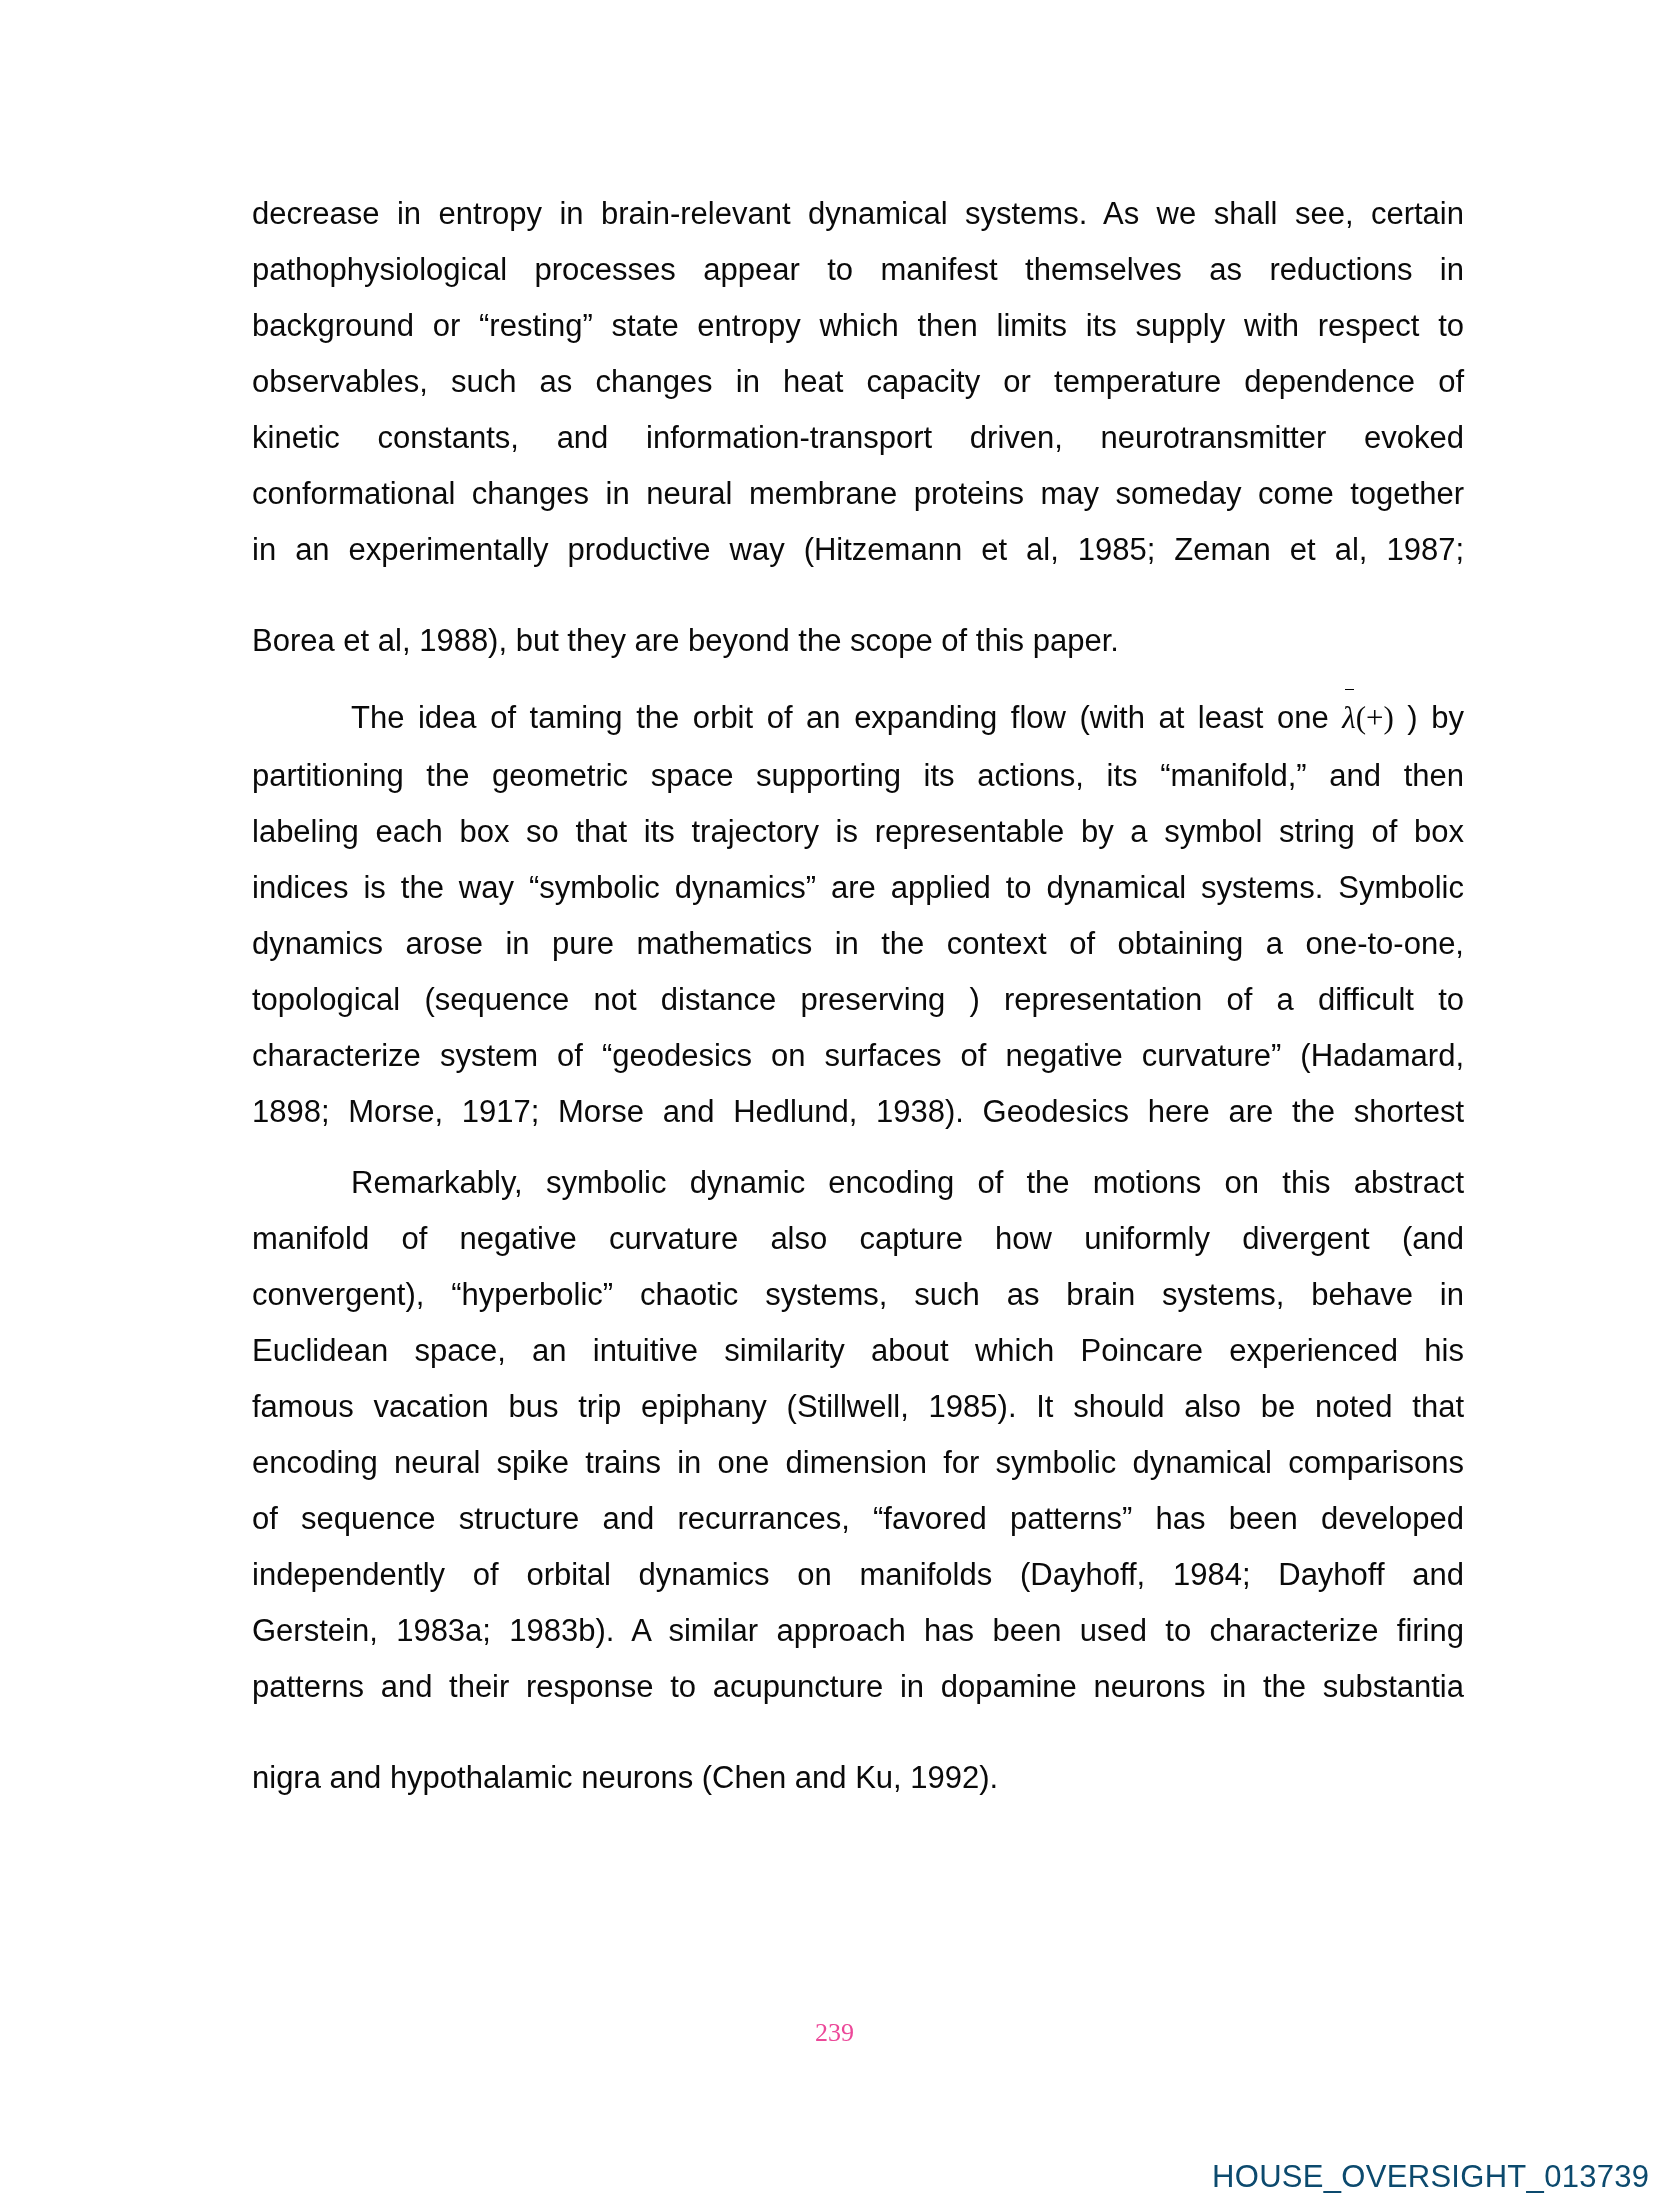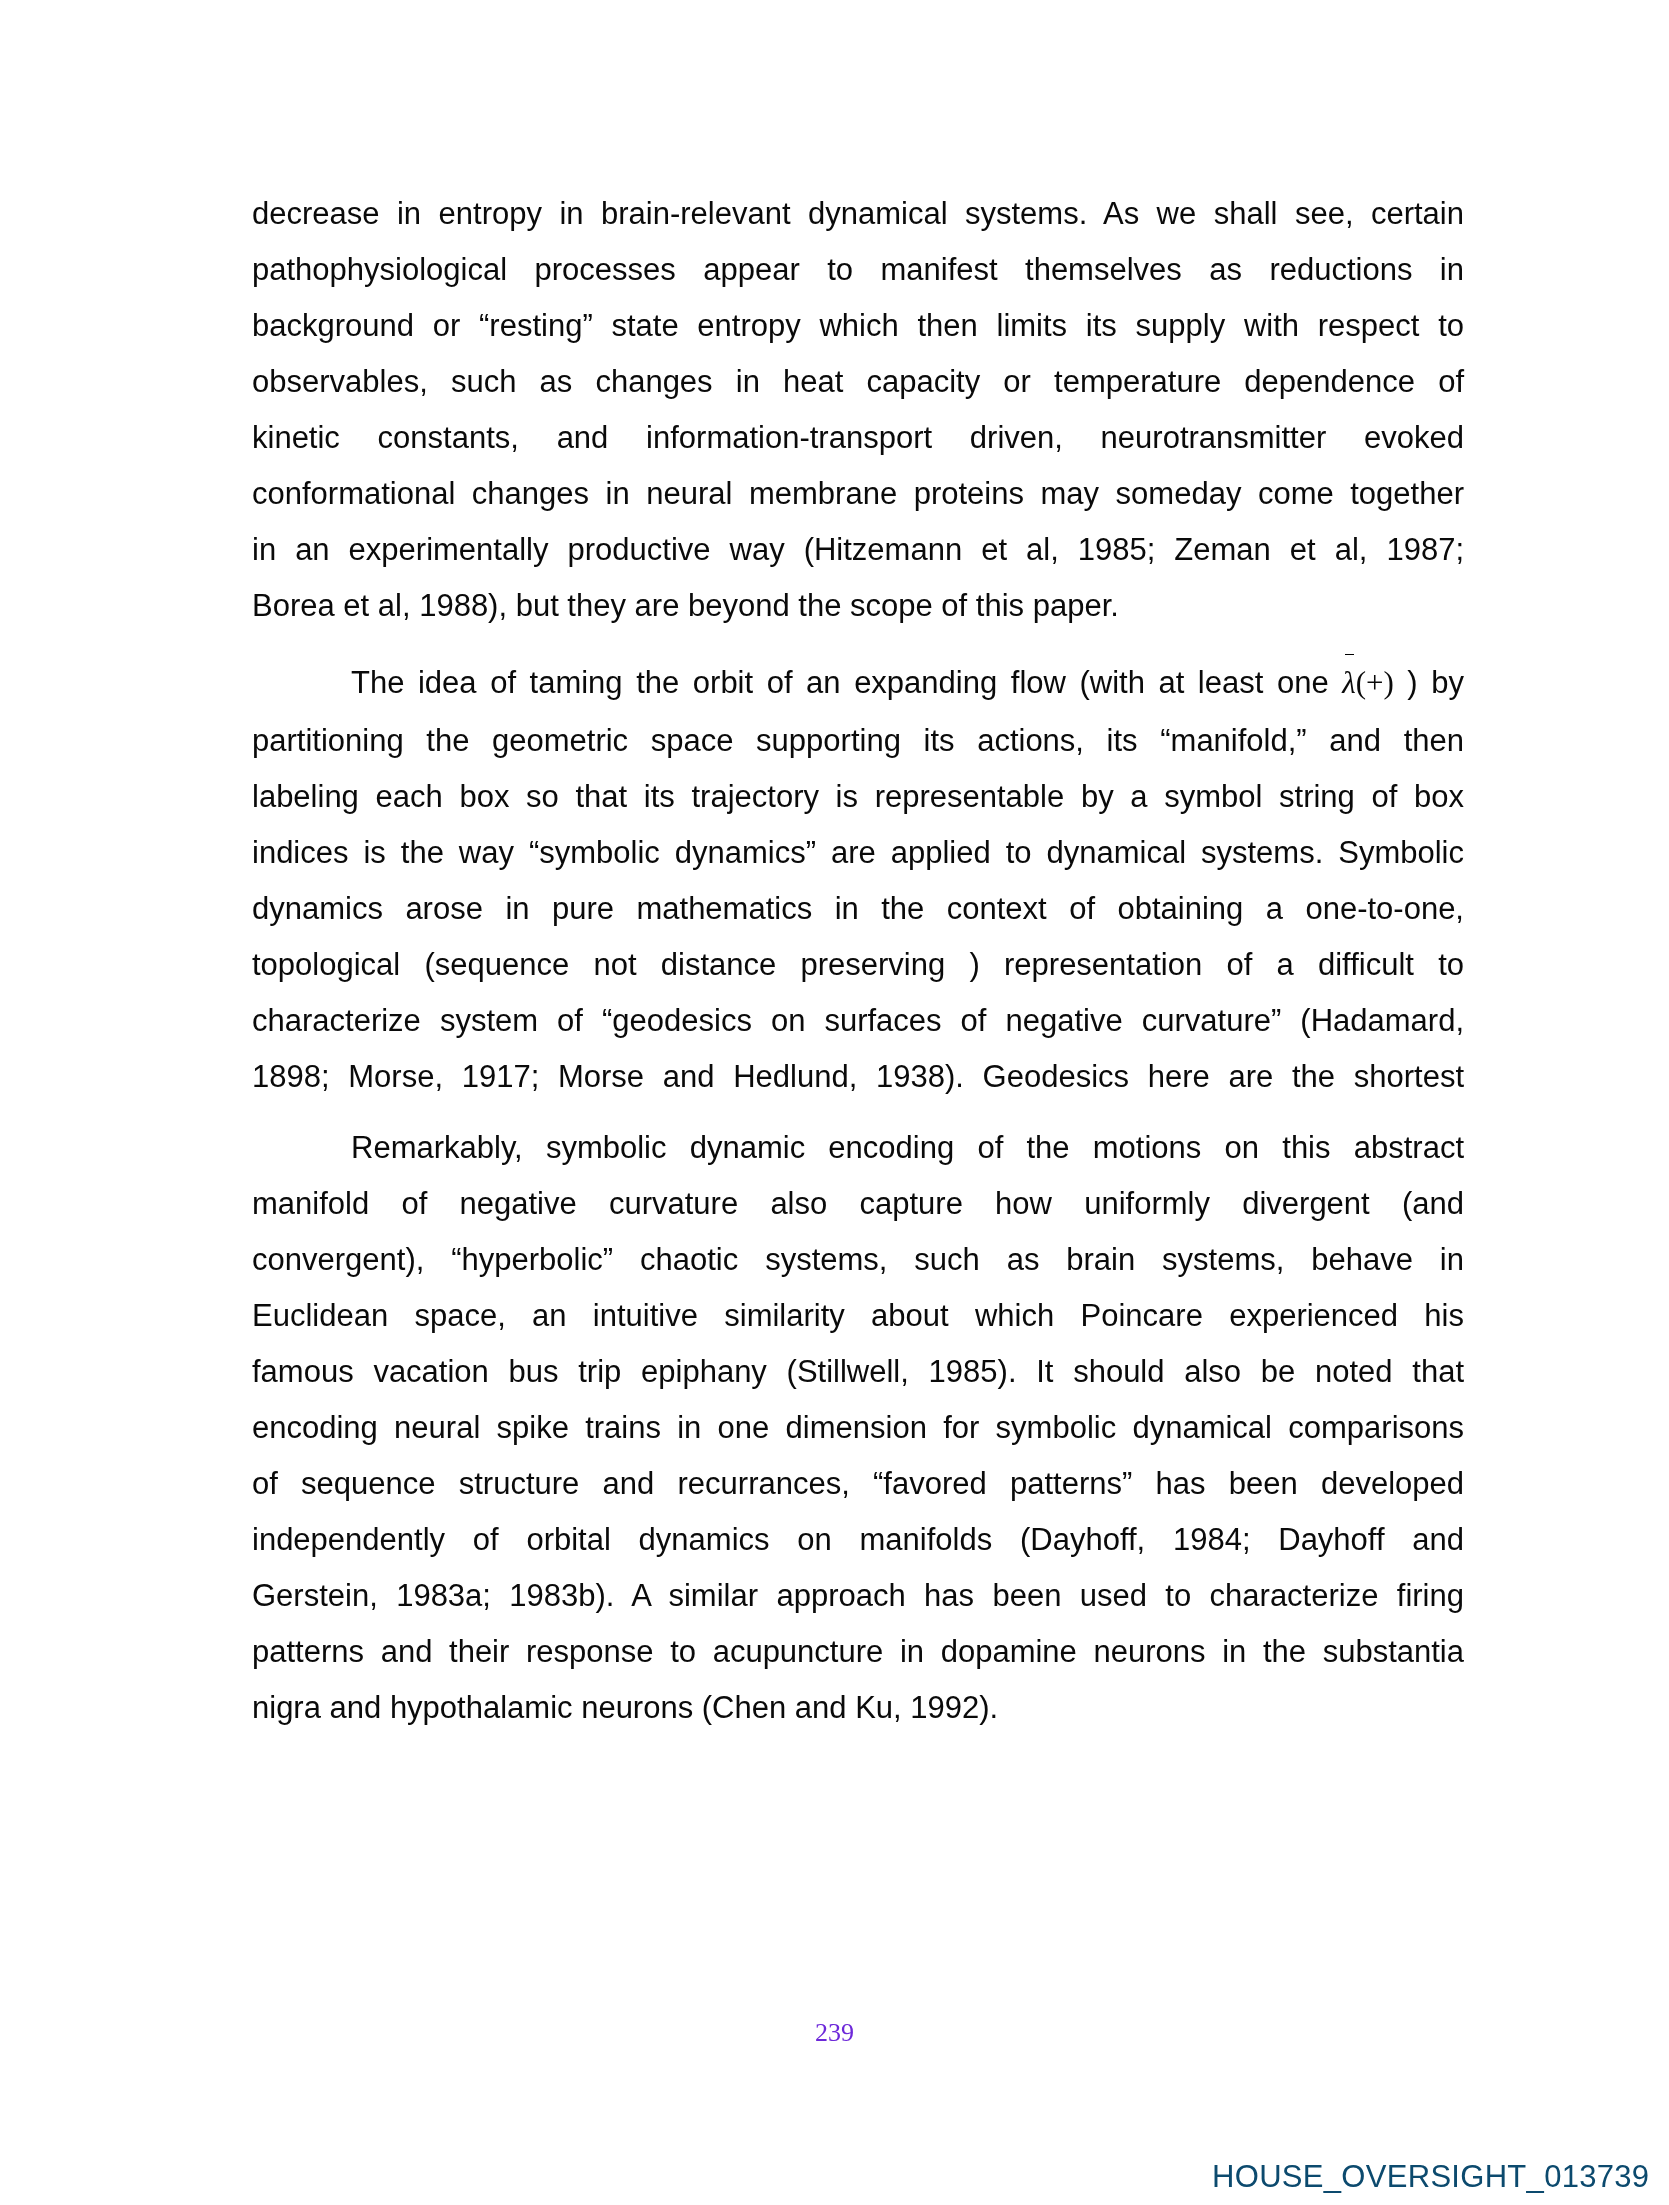--- a/index.html
+++ b/index.html
@@ -55,20 +55,21 @@
       padding-left: 99px;
     }
     .line-wrap {
       display: block;
       white-space: normal;
       text-align: justify;
       text-align-last: justify;
     }
     .line.last .line-wrap {
       text-align-last: left;
+      margin-top: 35px;
     }
     .math {
       font-family: "Liberation Serif", serif;
       font-style: normal;
       white-space: nowrap;
     }
     .lambda {
       font-style: italic;
       position: relative;
       display: inline-block;
@@ -82,21 +83,21 @@
       border-top: 1.6px solid #000;
     }
     .page-number {
       position: absolute;
       left: 0;
       width: 1669px;
       top: 2018px;
       text-align: center;
       font-family: "Liberation Serif", serif;
       font-size: 26px;
-      color: #6d28d9;
+      color: #ec4899;
     }
     .bates {
       position: absolute;
       right: 19.6px;
       top: 2159px;
       font-family: "Liberation Sans", sans-serif;
       font-size: 31px;
       letter-spacing: 0.3px;
       color: #0c4a6e;
     }

